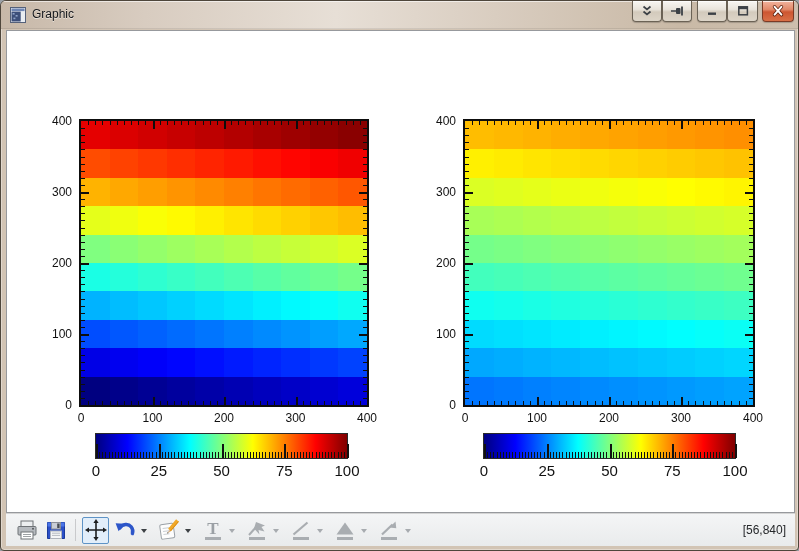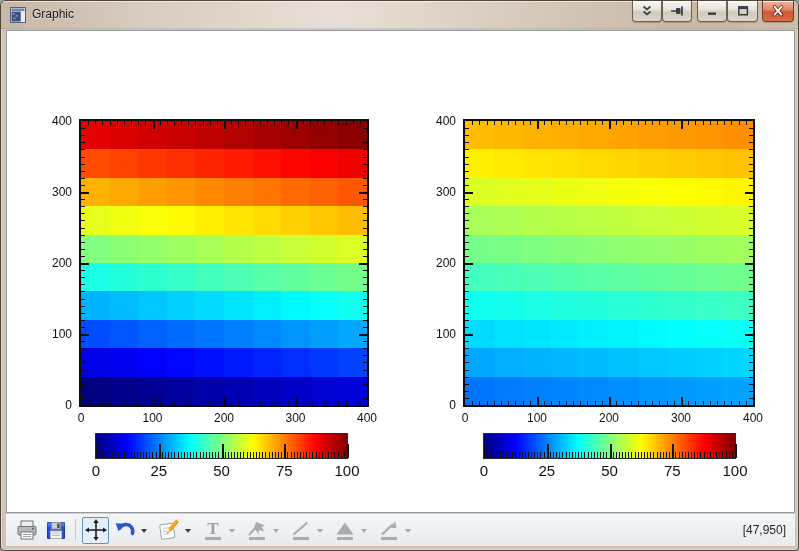--- a/index.html
+++ b/index.html
@@ -923,15 +923,15 @@
 
     <button class="tool">
       <svg width="24" height="24" viewBox="0 0 24 24">
         <line x1="5" y1="16.5" x2="15.5" y2="6.5" stroke="#a9adb1" stroke-width="2.2"></line>
         <polygon points="18.5,3.5 19.3,10.2 12.4,9.4" fill="#a9adb1"></polygon>
         <rect x="4" y="19" width="16" height="3" fill="#a9adb1"></rect>
       </svg>
     </button>
     <div class="caret dis"></div>
 
-    <span class="status">[47,950]</span>
+    <span class="status">[56,840]</span>
   </div>
 </div>
 
 </body></html>

